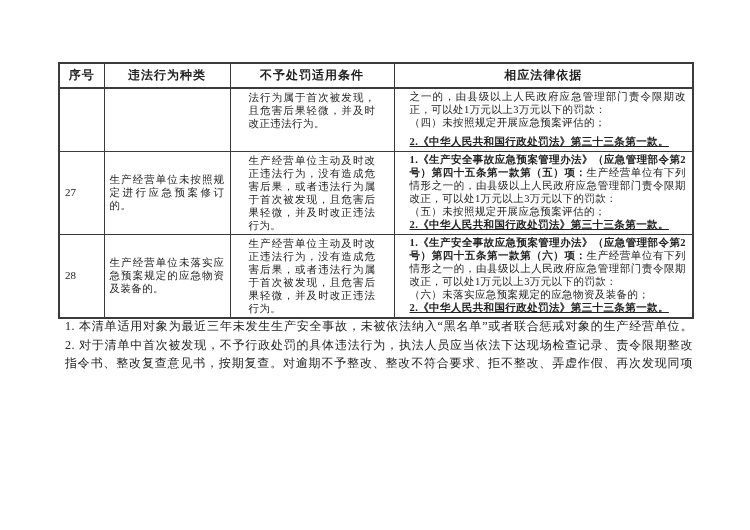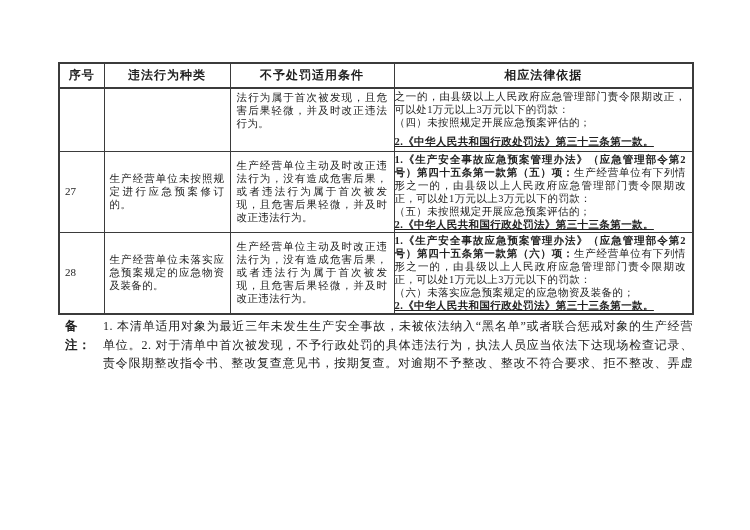--- a/index.html
+++ b/index.html
@@ -53,26 +53,26 @@
     text-align: left;
     font-size: 11px;
     letter-spacing: 0;
   }
   td.violation {
     text-align: justify;
     padding: 0 5px;
   }
   td.condition {
     text-align: justify;
-    padding: 2px 6px;
+    padding: 2px 18px;
   }
   td.legal {
     vertical-align: top;
     text-align: justify;
-    padding: 1px 6px 1px 0;
+    padding: 1px 6px 1px 15px;
   }
   .b { font-weight: bold; margin-top: 34px; }
   .legal .closing {
     font-weight: bold;
     display: block;
     text-decoration: underline;
   }
   .legal .item { display: block; }
   tr.row-cont .closing { margin-top: 6px; }
   .remark {
@@ -154,19 +154,18 @@
         <td class="legal">
           <span class="b">1.《生产安全事故应急预案管理办法》（应急管理部令第2号）第四十五条第一款第（六）项：</span><span>生产经营单位有下列情形之一的，由县级以上人民政府应急管理部门责令限期改正，可以处1万元以上3万元以下的罚款：</span>
           <span class="item">（六）未落实应急预案规定的应急物资及装备的；</span>
           <span class="closing">2.《中华人民共和国行政处罚法》第三十三条第一款。</span>
         </td>
       </tr>
     </tbody>
   </table>
 
   <div class="remark">
-    <span class="remark-label">备注：</span>
     <span class="remark-text">1. 本清单适用对象为最近三年未发生生产安全事故，未被依法纳入“黑名单”或者联合惩戒对象的生产经营单位。2. 对于清单中首次被发现，不予行政处罚的具体违法行为，执法人员应当依法下达现场检查记录、责令限期整改指令书、整改复查意见书，按期复查。对逾期不予整改、整改不符合要求、拒不整改、弄虚作假、再次发现同项或者其他违法行为的，执法人员应当依照相关程序依法进行立案查处。3. 省应急管理厅将定期调度并评估《清单》实施情况，把《清单》的贯彻落实情况作为执法监督的重要内容，对不严格、不依法落实的，及时督促整改并进行通报。</span>
   </div>
 
   <div class="page-number">—9—</div>
 
 </div>
 
 </body></html>

